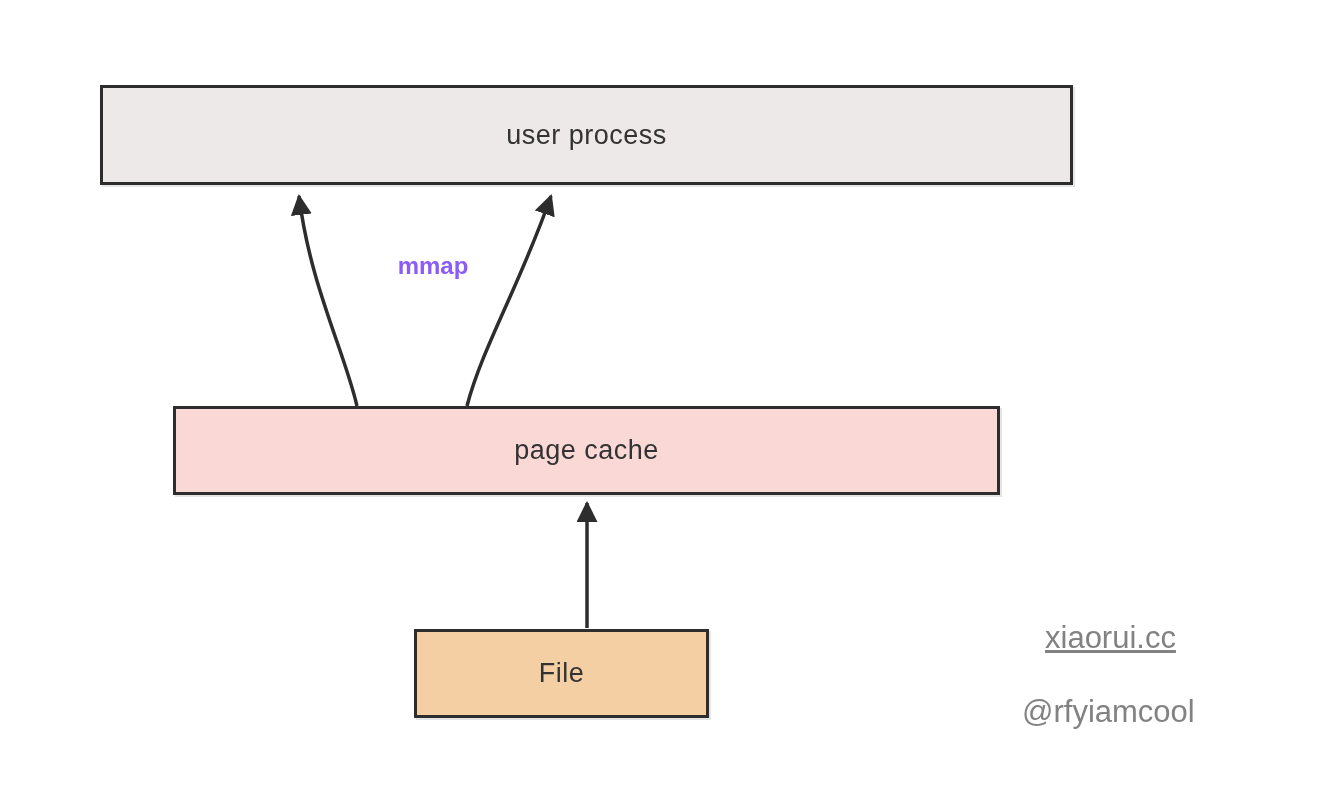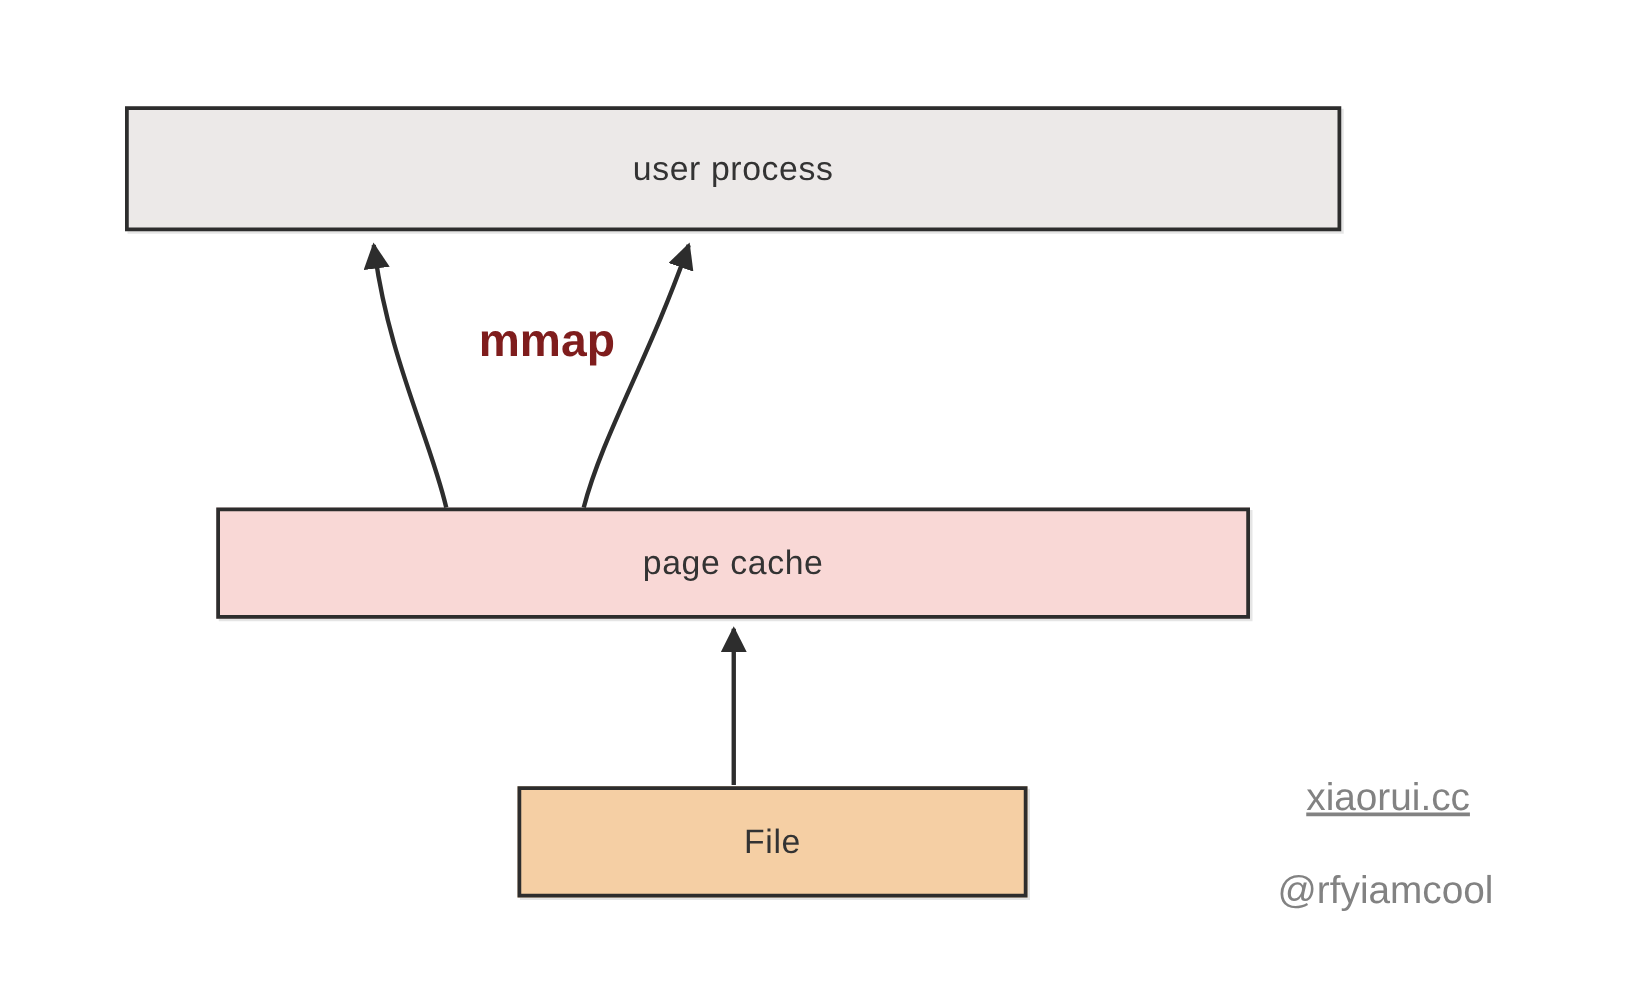--- a/index.html
+++ b/index.html
@@ -34,42 +34,42 @@
     width: 973px; height: 100px;
     background: #ece9e8;
   }
   .box-page-cache {
     left: 173px; top: 406px;
     width: 827px; height: 89px;
     background: #f9d8d6;
   }
   .box-file {
     left: 414px; top: 629px;
-    width: 408px; height: 89px;
+    width: 295px; height: 89px;
     background: #f5cfa4;
   }
   .arrows-layer {
     position: absolute;
     left: 0; top: 0;
     width: 1320px; height: 796px;
     pointer-events: none;
   }
   .arrows-layer path.link {
     fill: none;
     stroke: #2d2d2d;
     stroke-width: 3.5;
   }
   .mmap-label {
     position: absolute;
     left: 383px; top: 252px;
     width: 100px;
     text-align: center;
-    font-size: 37px;
+    font-size: 24px;
     font-weight: bold;
-    color: #7f1d1d;
+    color: #8b5cf6;
   }
   .watermark {
     position: absolute;
     color: #828282;
     font-size: 31px;
   }
   .watermark-site  { left: 1045px; top: 620px; text-decoration: underline; }
   .watermark-handle { left: 1022px; top: 694px; }
 </style>
 </head>

